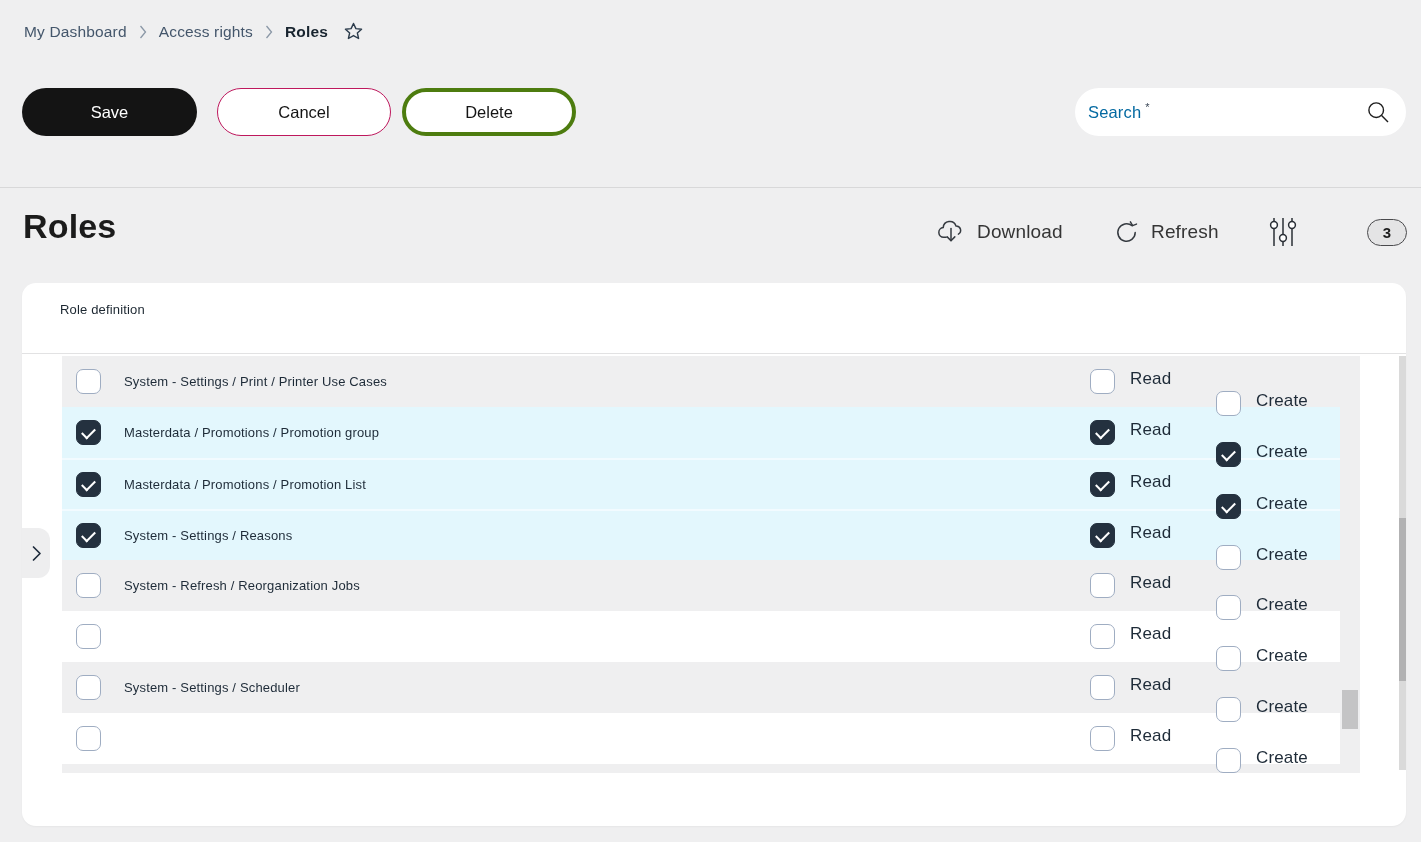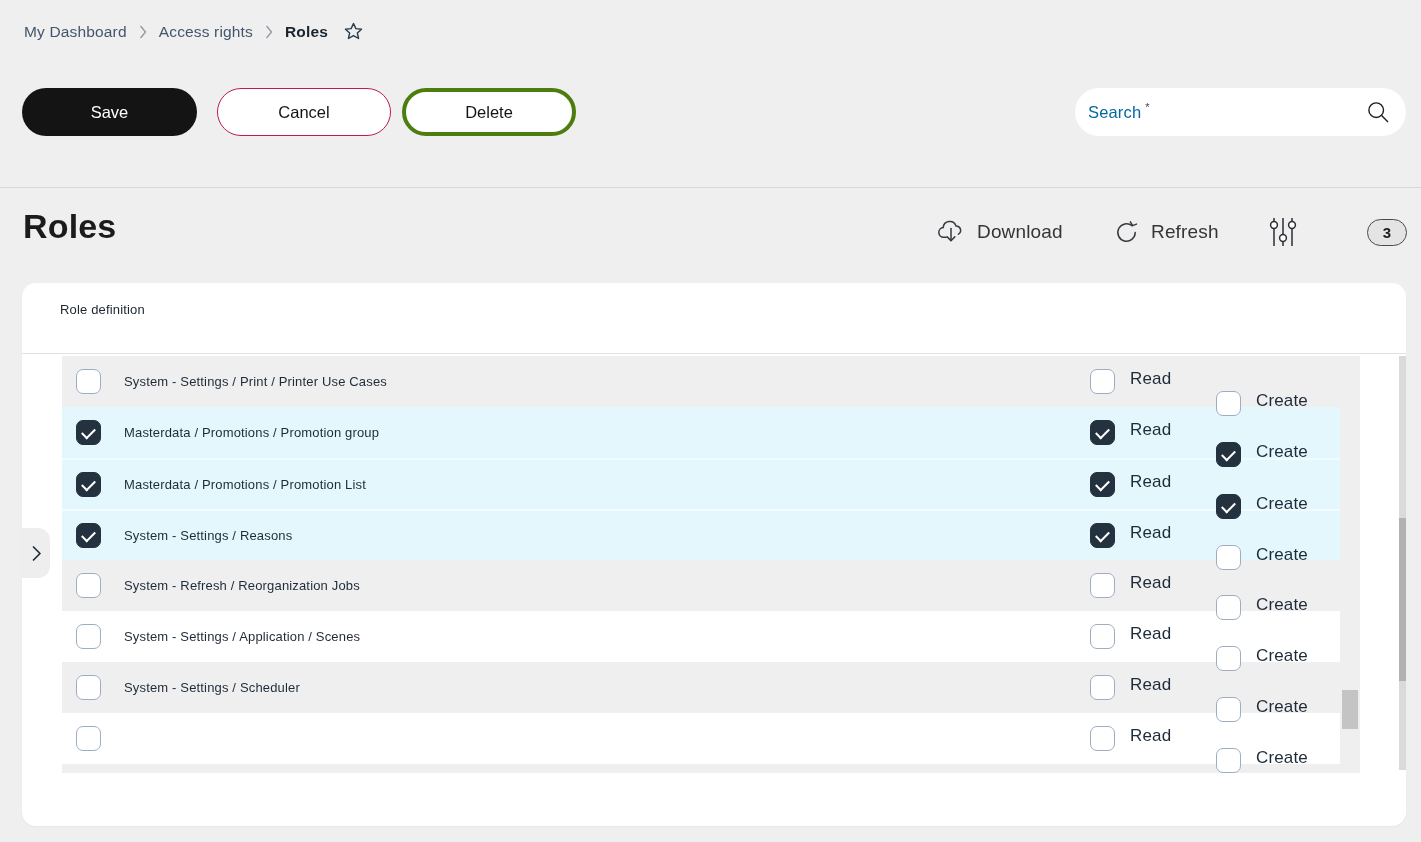--- a/index.html
+++ b/index.html
@@ -234,21 +234,20 @@
         <span class="perm-label">Read</span>
       </span>
       <span class="perm-cell perm-create">
         <span class="cb"></span>
         <span class="perm-label">Create</span>
       </span>
     </span>
   </div>
       <div class="role-row row-white">
     <span class="cb"></span>
-    <span class="row-label">System - Settings / Application / Scenes</span>
     <span class="row-right">
       <span class="perm-cell perm-read">
         <span class="cb"></span>
         <span class="perm-label">Read</span>
       </span>
       <span class="perm-cell perm-create">
         <span class="cb"></span>
         <span class="perm-label">Create</span>
       </span>
     </span>

